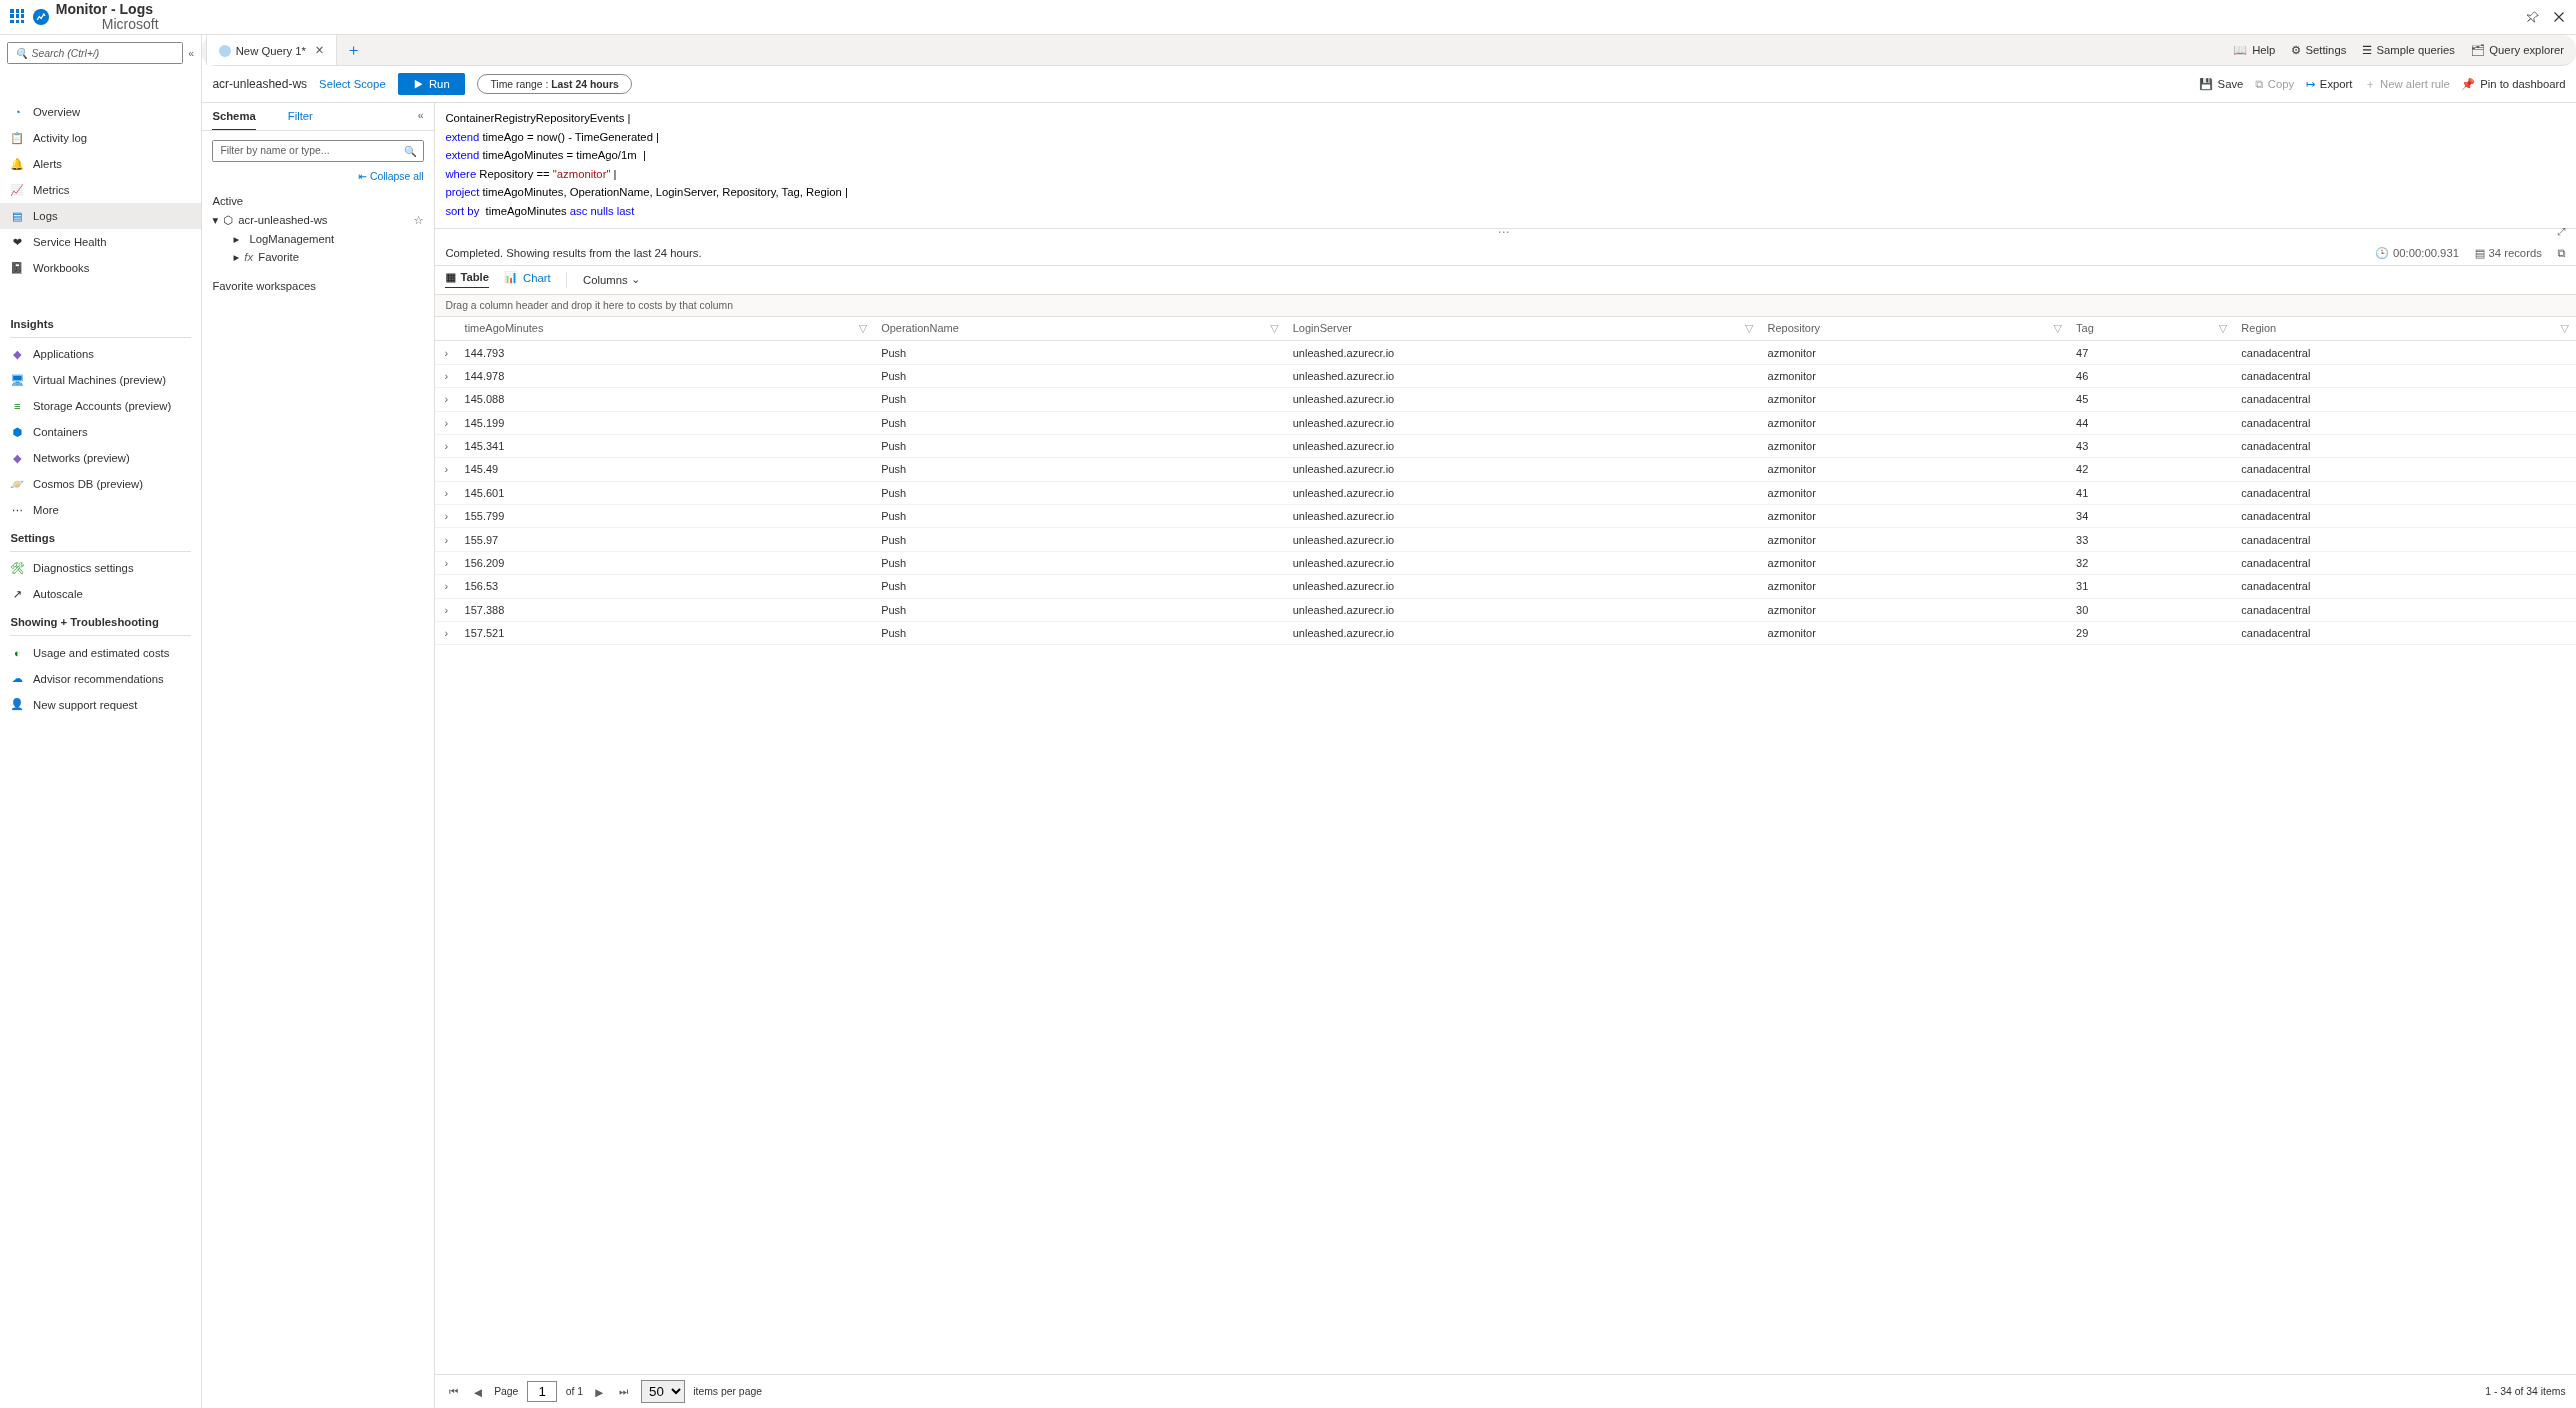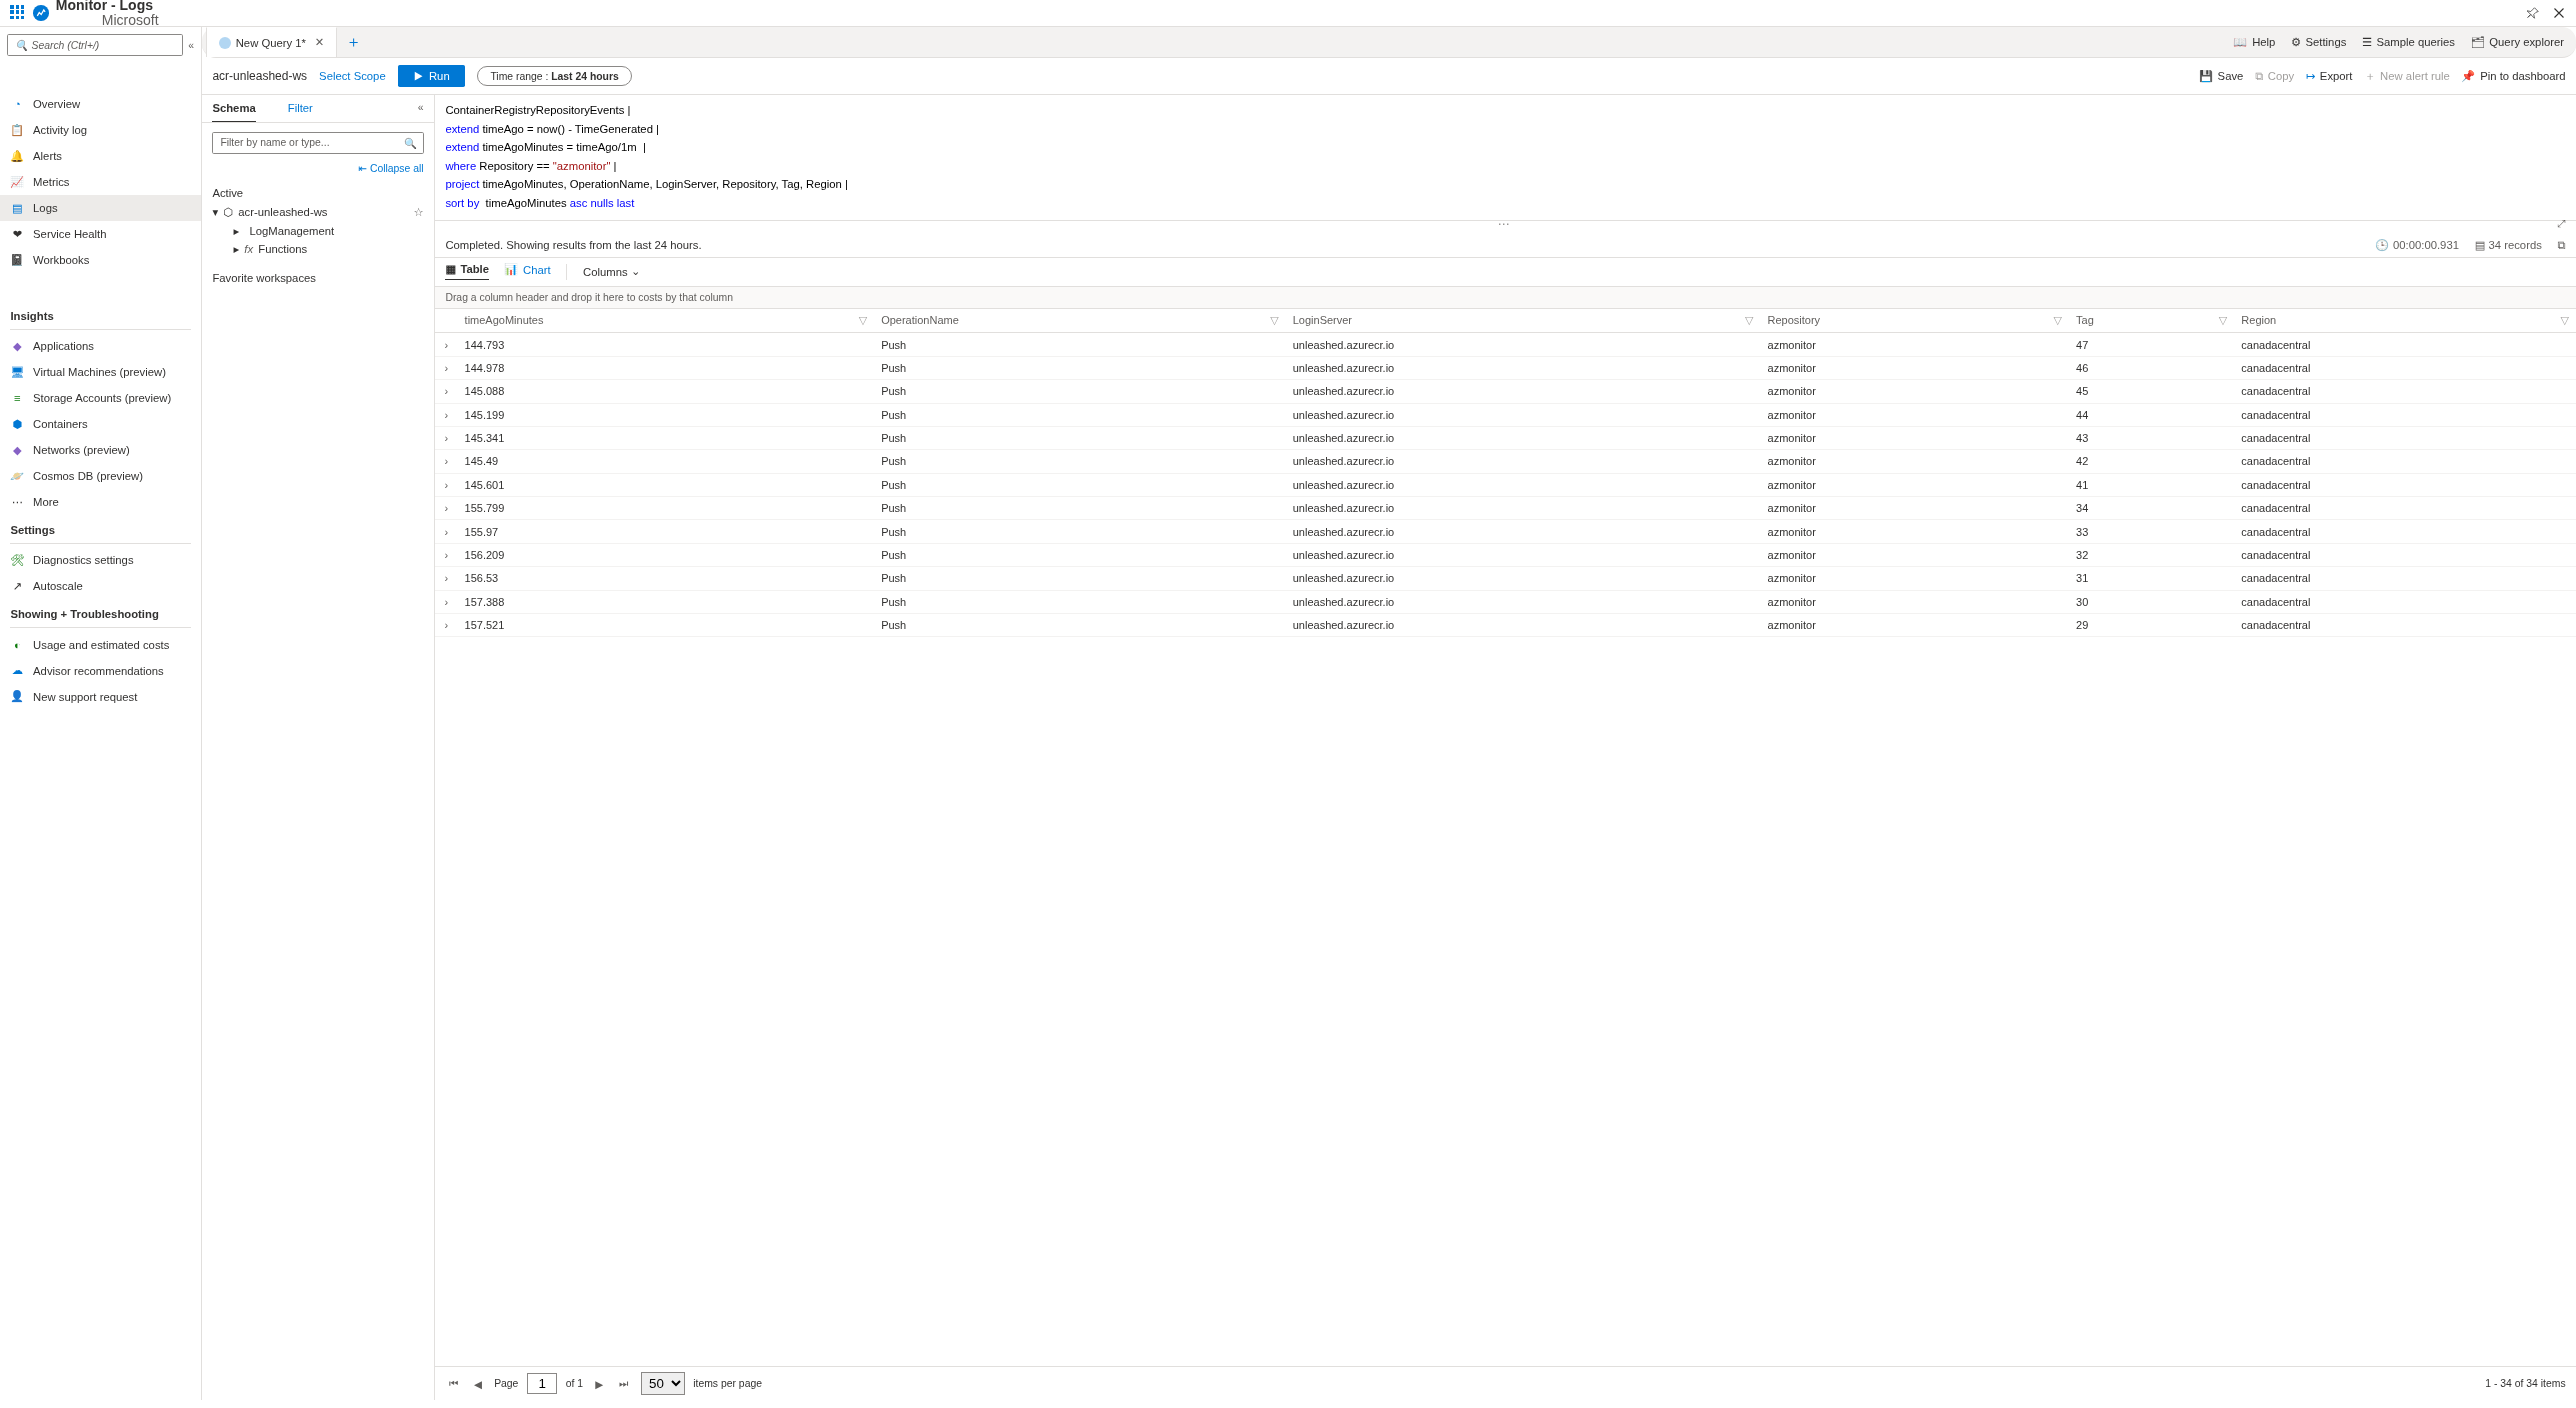--- a/index.html
+++ b/index.html
@@ -1,20 +1,20 @@
 <!DOCTYPE html>
 <html style="font-size:14px"><head>
 <meta charset="utf-8">
 <style>
 * { box-sizing: border-box; margin: 0; padding: 0; font-family: "Segoe UI", -apple-system, sans-serif; }
 html, body { height: 100%; overflow: hidden; }
 body { font-size: 11.3px; color: #323130; background: #fff; }
 
 
-.top-header { height: 27px; display: flex; align-items: center; padding: 0 10.4px; border-bottom: 0.9px solid #e1dfdd; }
+.top-header { height: 35px; display: flex; align-items: center; padding: 0 10.4px; border-bottom: 0.9px solid #e1dfdd; }
 .top-header .waffle { width: 15.7px; height: 15.7px; margin-right: 7px; display: grid; grid-template-columns: repeat(3,3.5px); grid-template-rows: repeat(3,3.5px); gap:1.7px; }
 .top-header .waffle span { background:#0078d4; }
 .top-header .title-wrap { display:flex; flex-direction:column; line-height:1.1; }
 .top-header .title { font-size:14px; font-weight:600; display:flex; align-items:center; gap:5.2px; }
 .top-header .subtitle { font-size:14px; color:#605e5c;padding-left:46px; }
 .top-header .header-icons { margin-left:auto; display:flex; gap:12px; align-items:center; }
 .icon-btn { cursor:pointer; width:14px; height:14px; display:inline-flex; align-items:center; justify-content:center; }
 .mon-icon { width:15.7px; height:15.7px; background:#0078d4; border-radius:50%; display:inline-flex; align-items:center; justify-content:center; }
 .mon-icon svg { width:10.4px; height:10.4px; fill:#fff; }
 
@@ -332,21 +332,21 @@
           </div>
           <div id="tree-children">
               <div class="child">
                 <span>▸</span>
                 <span style="font-style:italic;color:#605e5c"></span>
                 <span>LogManagement</span>
               </div>
               <div class="child">
                 <span>▸</span>
                 <span style="font-style:italic;color:#605e5c">fx</span>
-                <span>Functions</span>
+                <span>Favorite</span>
               </div>
             </div>
           <div class="tree-label" style="margin-top:10.4px">Favorite workspaces</div>
         </div>
       </div>
 
       <div class="qr">
         <div class="editor" id="editor"><span class="plain">ContainerRegistryRepositoryEvents </span><span class="pipe">|</span>
 <span class="kw">extend</span><span class="plain"> timeAgo = now() - TimeGenerated </span><span class="pipe">|</span>
 <span class="kw">extend</span><span class="plain"> timeAgoMinutes = timeAgo/1m  </span><span class="pipe">|</span>

